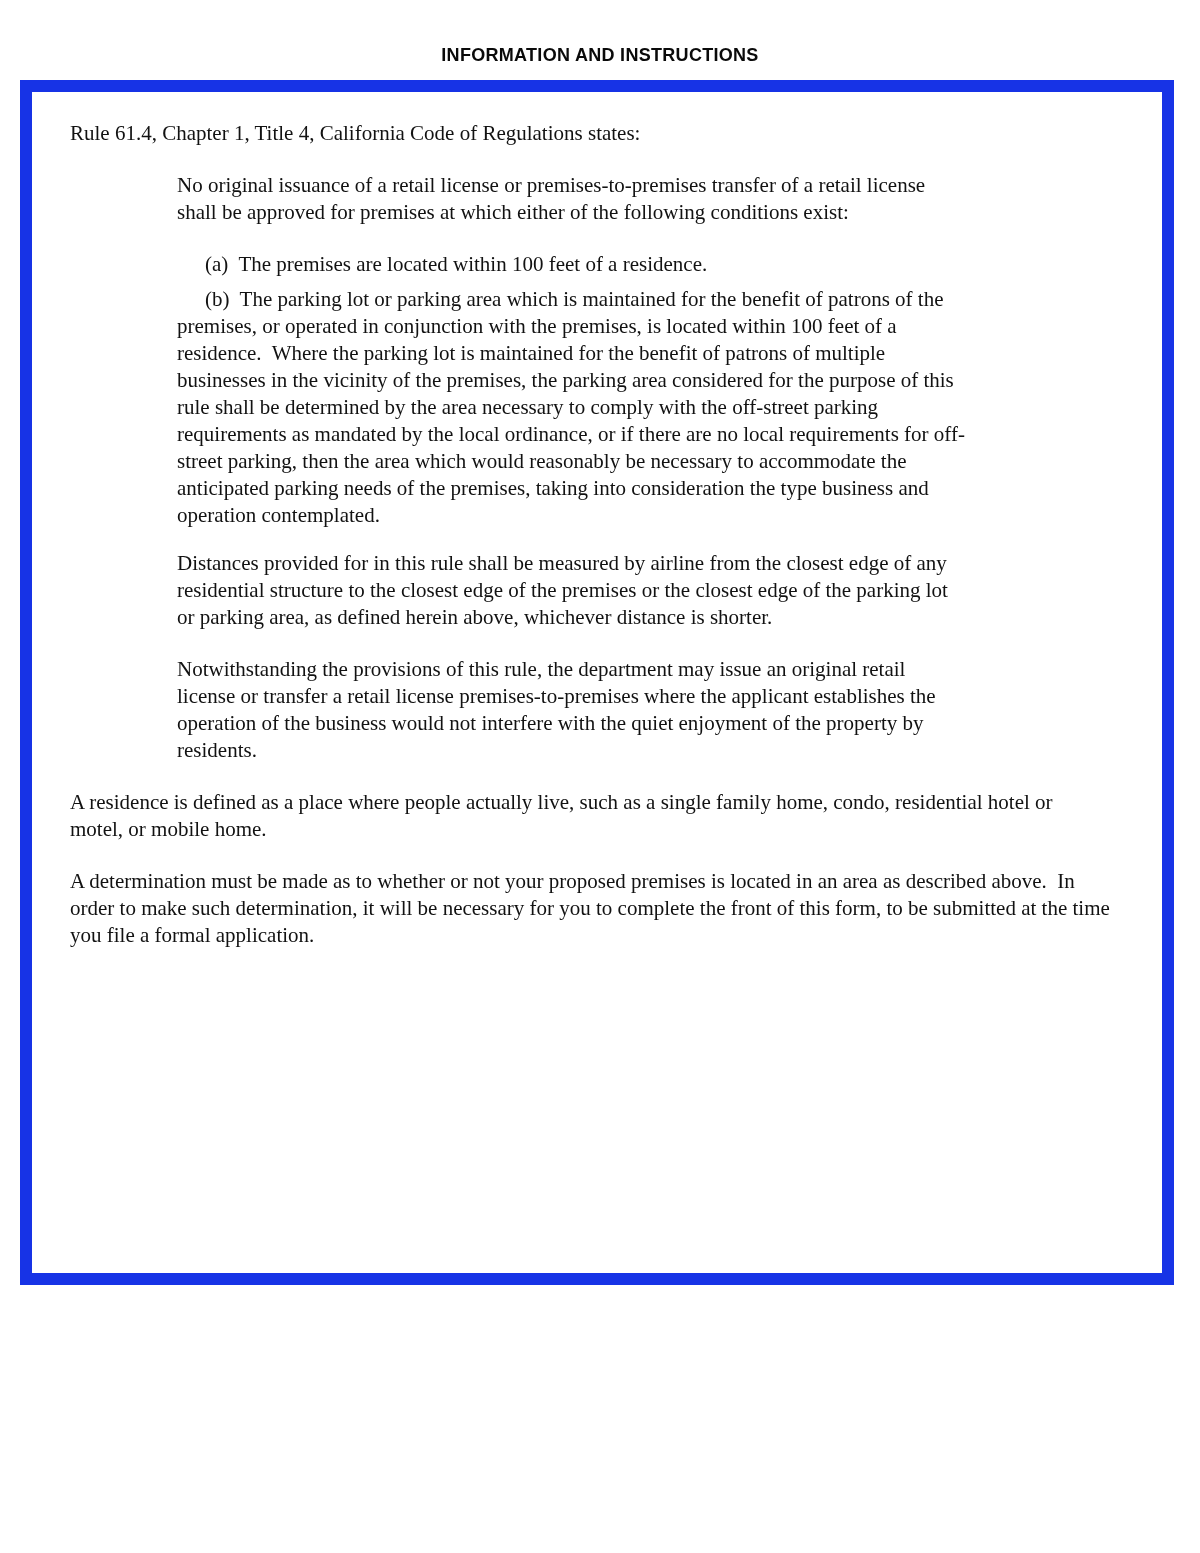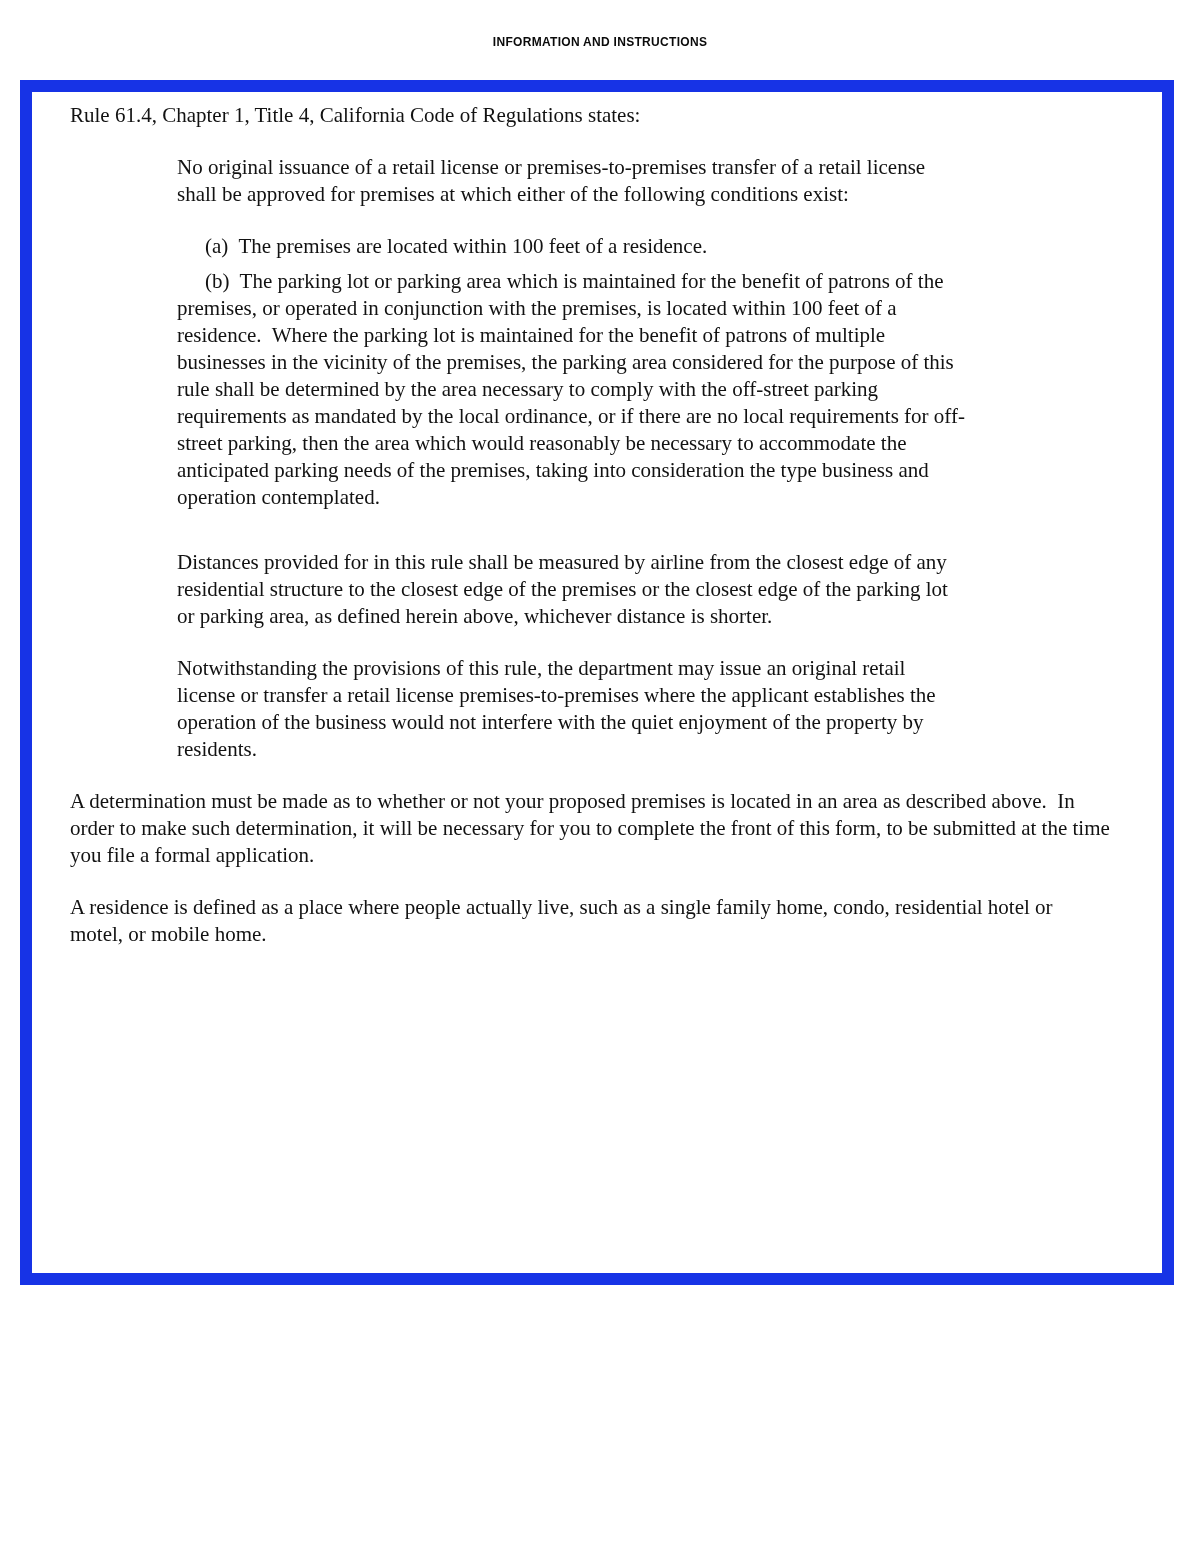--- a/index.html
+++ b/index.html
@@ -8,51 +8,51 @@
   body {
     width: 1200px;
     height: 1553px;
     background: #ffffff;
     position: relative;
     font-family: "Liberation Serif", "DejaVu Serif", serif;
     color: #121212;
   }
   .doc-header {
     position: absolute;
-    top: 35px;
+    top: 45px;
     left: 0;
     width: 100%;
     text-align: center;
     font-family: "Liberation Sans", "DejaVu Sans", sans-serif;
     font-weight: 700;
-    font-size: 12px;
+    font-size: 18px;
     letter-spacing: 0.3px;
     color: #0a0a0a;
   }
   .rule-box {
     position: absolute;
     left: 20px;
     top: 80px;
     width: 1154px;
     height: 1205px;
     border: 12px solid var(--accent);
     background: #ffffff;
-    padding: 10px 40px 0 38px;
+    padding: 28px 40px 0 38px;
   }
   .para {
     margin: 0 0 25px 0;
     font-size: 21px;
     line-height: 27px;
     white-space: pre-wrap;
     max-width: 1040px;
   }
   .indented { margin-left: 107px; max-width: 790px; }
   .indented .para { max-width: 790px; }
   .para.item-a { text-indent: 28px; margin-bottom: 8px; }
-  .para.item-b { text-indent: 28px; margin-bottom: 38px; }
+  .para.item-b { text-indent: 28px; margin-bottom: 21px; }
 </style>
 </head>
 <body>
 
 <div class="page">
 
   <div class="doc-header">INFORMATION AND INSTRUCTIONS</div>
 
   <div class="rule-box">
 
@@ -66,20 +66,20 @@
 
       <p class="para item-b">(b)  The parking lot or parking area which is maintained for the benefit of patrons of the premises, or operated in conjunction with the premises, is located within 100 feet of a residence.  Where the parking lot is maintained for the benefit of patrons of multiple businesses in the vicinity of the premises, the parking area considered for the purpose of this rule shall be determined by the area necessary to comply with the off-street parking requirements as mandated by the local ordinance, or if there are no local requirements for off-street parking, then the area which would reasonably be necessary to accommodate the anticipated parking needs of the premises, taking into consideration the type business and operation contemplated.</p>
 
       <p class="para">Distances provided for in this rule shall be measured by airline from the closest edge of any residential structure to the closest edge of the premises or the closest edge of the parking lot or parking area, as defined herein above, whichever distance is shorter.</p>
 
 
       <p class="para">Notwithstanding the provisions of this rule, the department may issue an original retail license or transfer a retail license premises-to-premises where the applicant establishes the operation of the business would not interfere with the quiet enjoyment of the property by residents.</p>
 
     </div>
 
+    <p class="para">A residence is defined as a place where people actually live, such as a single family home, condo, residential hotel or motel, or mobile home.</p>
+
     <p class="para">A determination must be made as to whether or not your proposed premises is located in an area as described above.  In order to make such determination, it will be necessary for you to complete the front of this form, to be submitted at the time you file a formal application.</p>
-
-    <p class="para">A residence is defined as a place where people actually live, such as a single family home, condo, residential hotel or motel, or mobile home.</p>
 
 
   </div>
 
 </div>
 
 </body></html>

